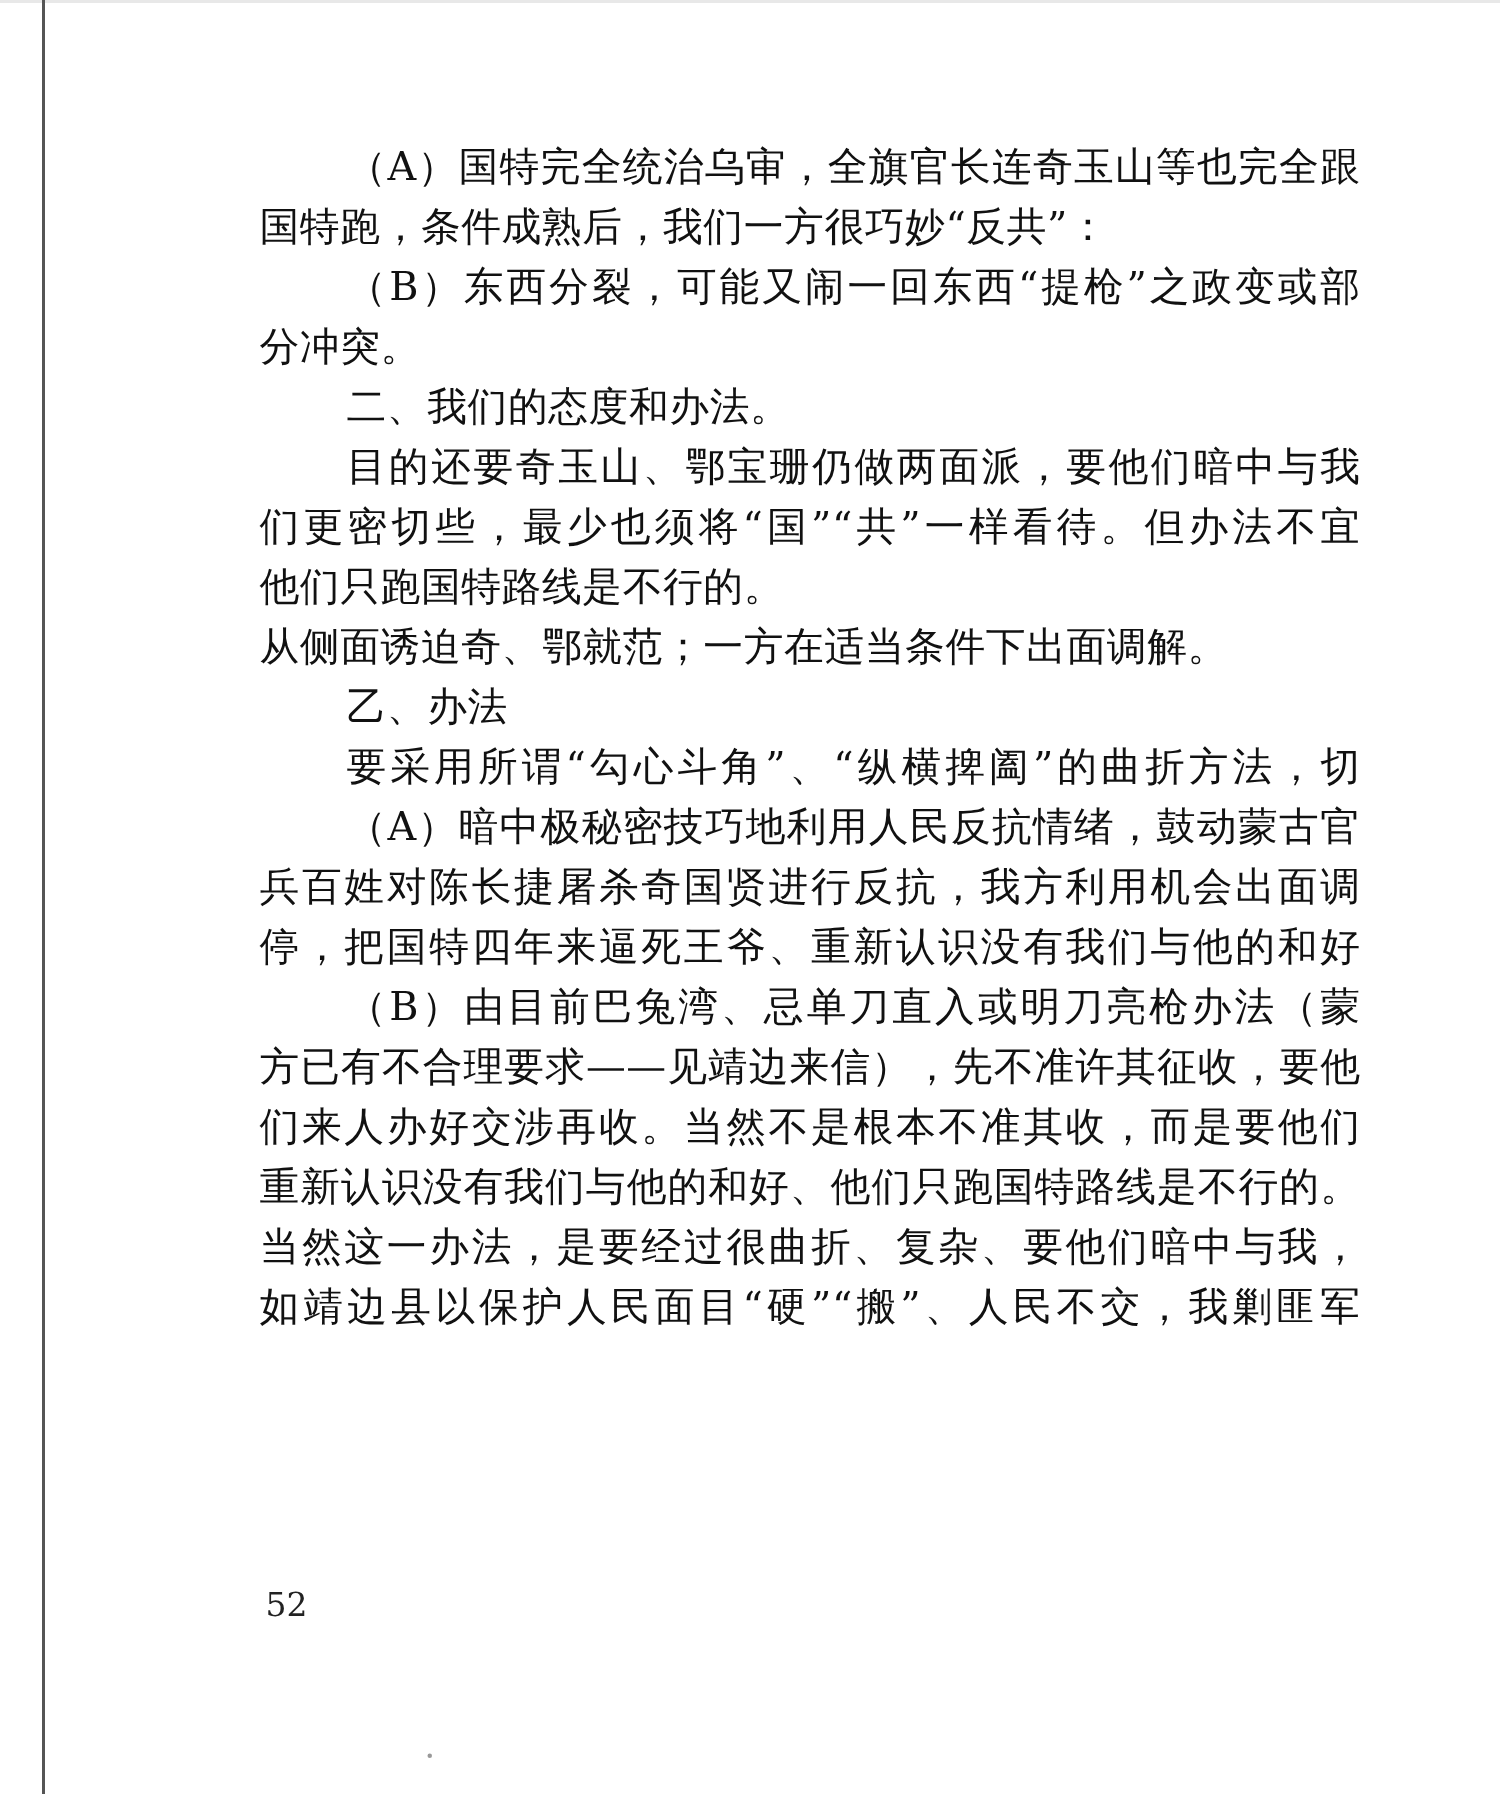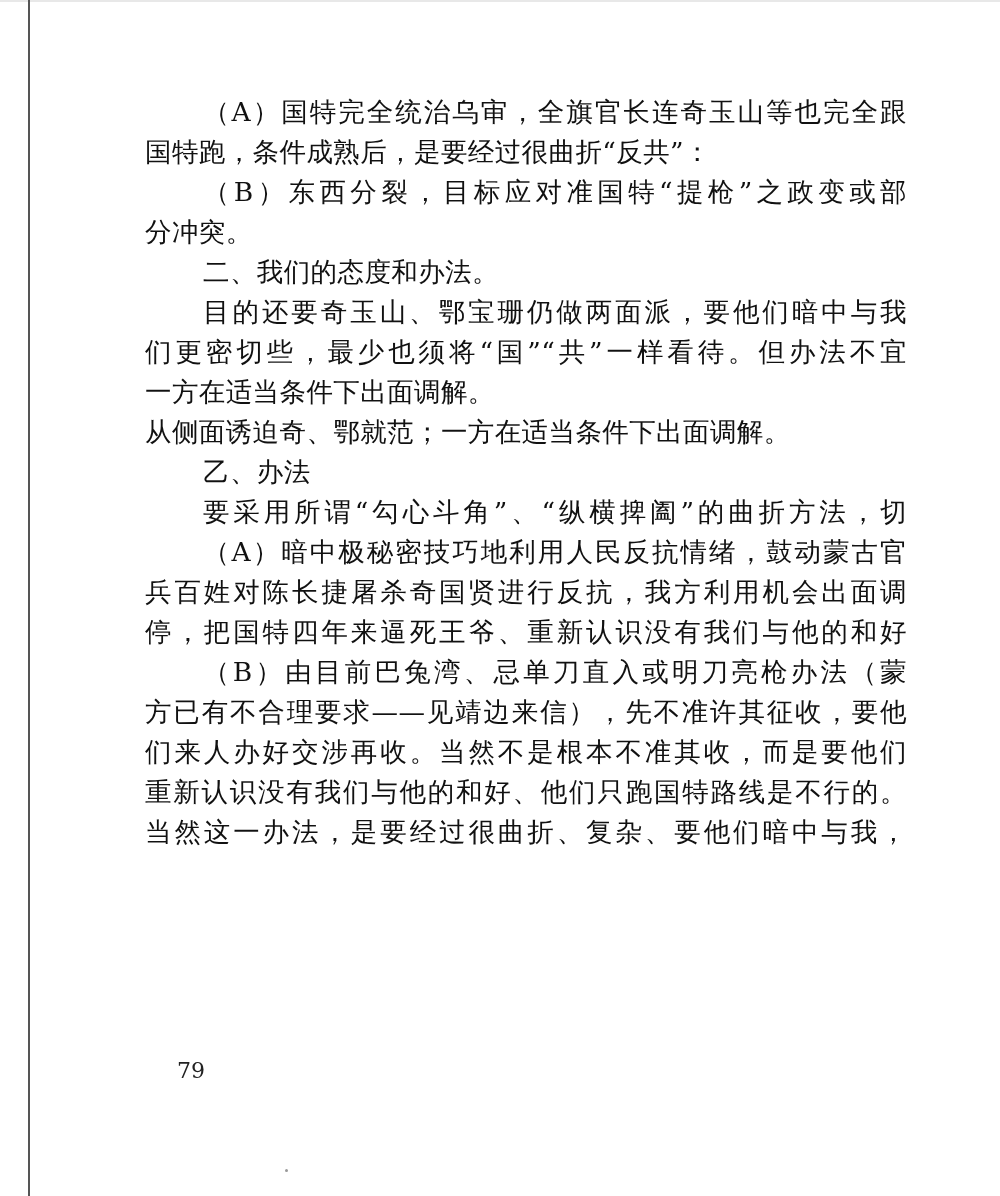--- a/index.html
+++ b/index.html
@@ -34,20 +34,21 @@
       width: 762px;
     }
     .line {
       height: 40px;
       line-height: 40px;
       font-size: 26.5px;
       white-space: nowrap;
       letter-spacing: 0.4px;
       text-align: justify;
       text-align-last: justify;
+      margin-left: 28px;
     }
     .line.indent { padding-left: 58px; }
     .line.last { text-align-last: left; }
     .page-number {
       position: absolute;
       left: 177px;
       top: 1058px;
       font-family: "DejaVu Serif", "Liberation Serif", serif;
       font-size: 22px;
       color: #222222;
@@ -64,35 +65,35 @@
 </head>
 <body>
 
 <div class="top-edge"></div>
 <div class="left-rule"></div>
 
 <div class="page">
 
   <div>
     <div class="line indent">（A）国特完全统治乌审，全旗官长连奇玉山等也完全跟</div>
-    <div class="line last">国特跑，条件成熟后，是要经过很曲折“反共”：</div>
+    <div class="line last">国特跑，条件成熟后，我们一方很巧妙“反共”：</div>
   </div>
 
   <div>
-    <div class="line indent">（B）东西分裂，目标应对准国特“提枪”之政变或部</div>
+    <div class="line indent">（B）东西分裂，可能又闹一回东西“提枪”之政变或部</div>
     <div class="line last">分冲突。</div>
   </div>
 
   <div class="line indent last">二、我们的态度和办法。</div>
 
 
   <div>
     <div class="line indent">目的还要奇玉山、鄂宝珊仍做两面派，要他们暗中与我</div>
     <div class="line">们更密切些，最少也须将“国”“共”一样看待。但办法不宜</div>
-    <div class="line last">一方在适当条件下出面调解。</div>
+    <div class="line last">他们只跑国特路线是不行的。</div>
   </div>
 
   <div>
     <div class="line last">从侧面诱迫奇、鄂就范；一方在适当条件下出面调解。</div>
   </div>
 
   <div class="line indent last">乙、办法</div>
 
   <div>
     <div class="line indent">要采用所谓“勾心斗角”、“纵横捭阖”的曲折方法，切</div>
@@ -103,18 +104,19 @@
     <div class="line">兵百姓对陈长捷屠杀奇国贤进行反抗，我方利用机会出面调</div>
     <div class="line">停，把国特四年来逼死王爷、重新认识没有我们与他的和好</div>
   </div>
 
   <div>
     <div class="line indent">（B）由目前巴兔湾、忌单刀直入或明刀亮枪办法（蒙</div>
     <div class="line">方已有不合理要求——见靖边来信），先不准许其征收，要他</div>
     <div class="line">们来人办好交涉再收。当然不是根本不准其收，而是要他们</div>
     <div class="line">重新认识没有我们与他的和好、他们只跑国特路线是不行的。</div>
     <div class="line">当然这一办法，是要经过很曲折、复杂、要他们暗中与我，</div>
+    <div class="line">如靖边县以保护人民面目“硬”“搬”、人民不交，我剿匪军</div>
   </div>
 
 </div>
 
-<div class="page-number">79</div>
+<div class="page-number">52</div>
 <div class="speck"></div>
 
 </body></html>

